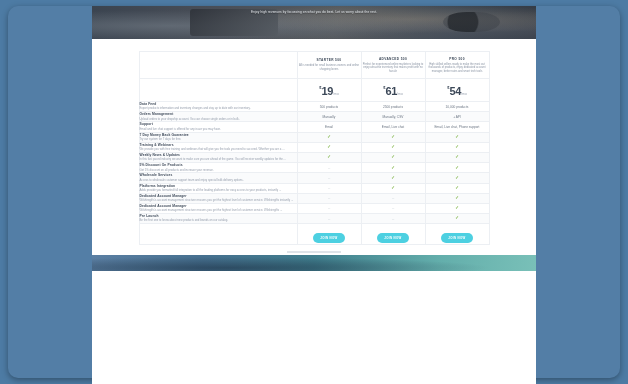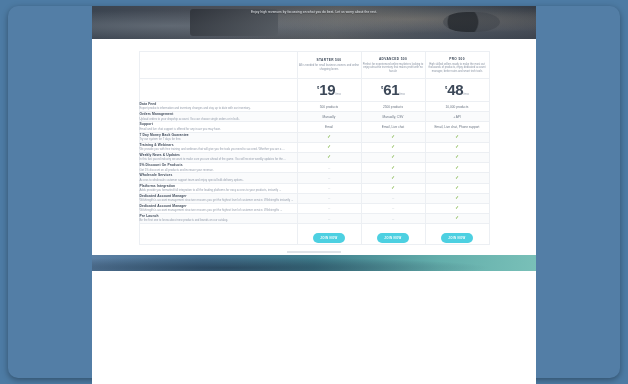--- a/index.html
+++ b/index.html
@@ -70,21 +70,21 @@
   }
   .plan-desc{
     font-size:2.7px;line-height:3.6px;color:#8a94a3;
   }
   
   .price-cell{height:22px;text-align:center;}
   .price{
     color:#3c4858;display:inline-block;white-space:nowrap;
   }
   .cur{font-size:4px;vertical-align:super;font-weight:bold;}
-  .amt{font-size:15px;font-weight:bold;letter-spacing:-.3px;}
+  .amt{font-size:11px;font-weight:bold;letter-spacing:-.3px;}
   .per{font-size:3.4px;color:#9aa3b0;}
   
   .feat-cell{padding:3px 6px 4px 6px;}
   .feat-title{
     font-size:3.3px;font-weight:bold;color:#3c4858;
     letter-spacing:.12px;margin-bottom:1.4px;
   }
   .feat-desc{
     font-size:2.8px;line-height:3.8px;color:#949dab;
   }
@@ -142,21 +142,21 @@
               </td>
               <td class="plan-head">
                 <div class="plan-name">PRO 500</div>
                 <div class="plan-desc">High skilled sellers ready to make the most out thousands of products, enjoy dedicated account manager, better rates and smart tech tools</div>
               </td>
             </tr>
             <tr>
               <td class="feat-cell"></td>
               <td class="price-cell"><span class="price"><span class="cur">$</span><span class="amt">19</span><span class="per">/mo</span></span></td>
               <td class="price-cell"><span class="price"><span class="cur">$</span><span class="amt">61</span><span class="per">/mo</span></span></td>
-              <td class="price-cell"><span class="price"><span class="cur">$</span><span class="amt">48</span><span class="per">/mo</span></span></td>
+              <td class="price-cell"><span class="price"><span class="cur">$</span><span class="amt">54</span><span class="per">/mo</span></span></td>
             </tr>
             <tr class="">
               <td class="feat-cell">
                 <div class="feat-title">Data Feed</div>
                 <div class="feat-desc">Export products information and inventory changes and stay up to date with our inventory.</div>
               </td>
               <td class="val-cell">500 products</td>
               <td class="val-cell">2500 products</td>
               <td class="val-cell">10,000 products</td>
             </tr>

